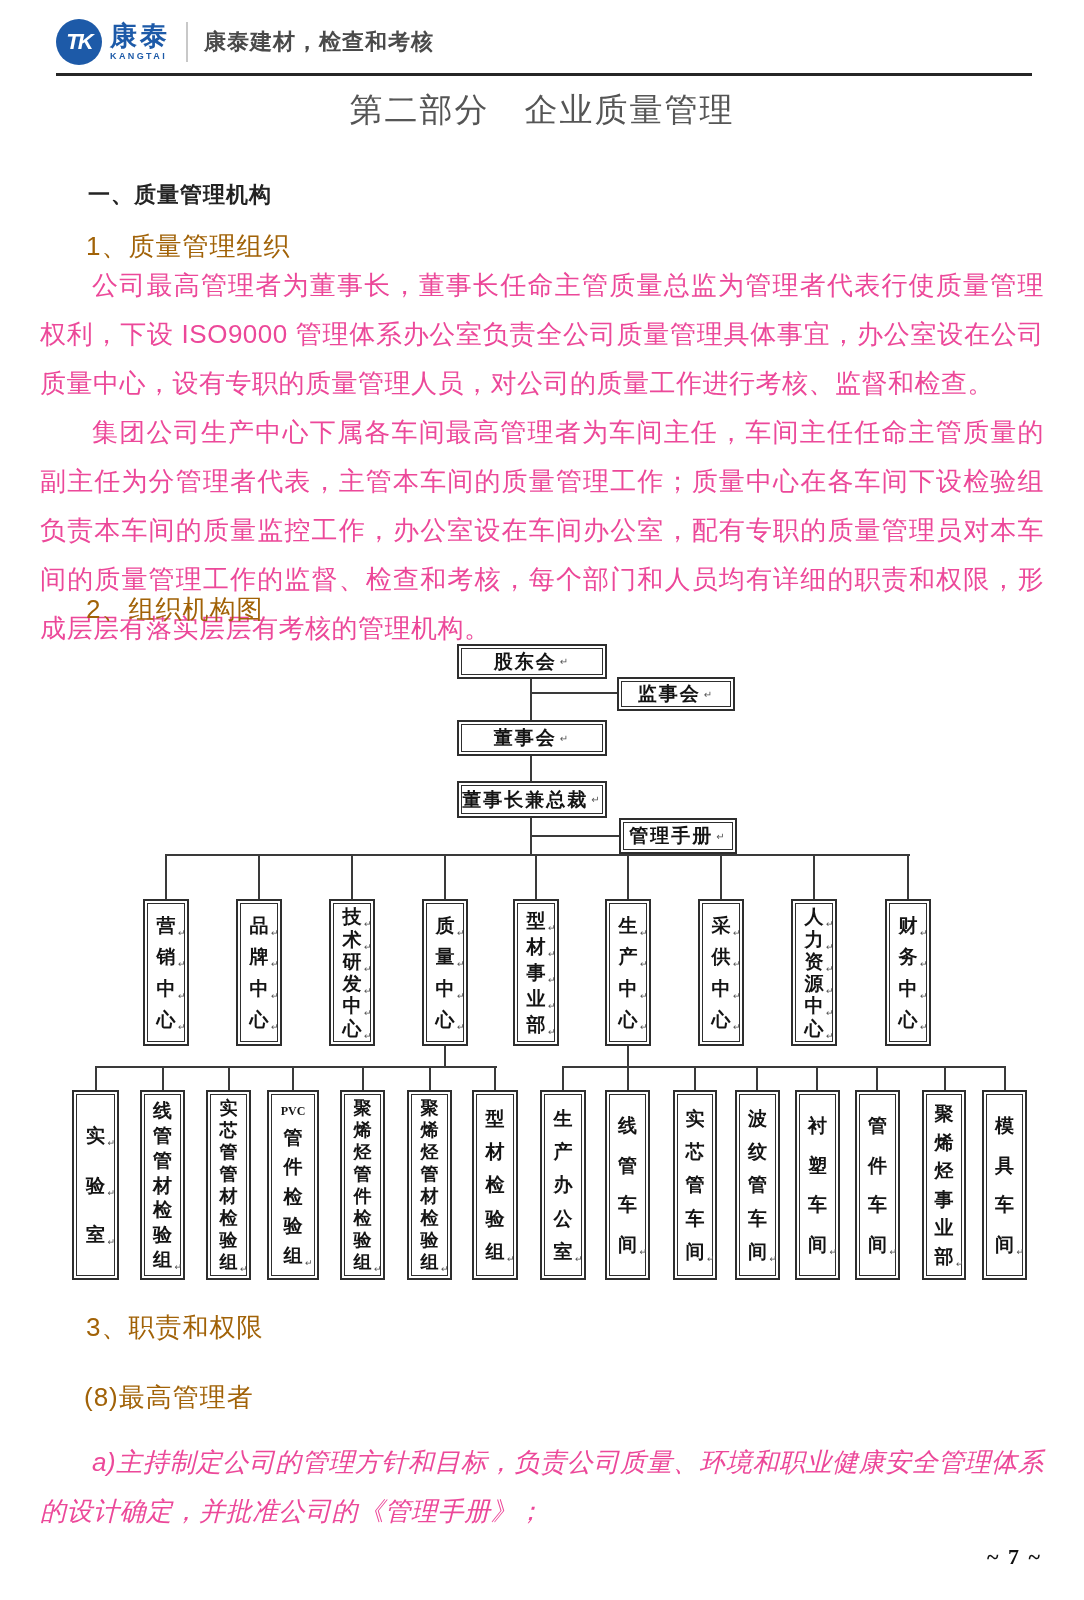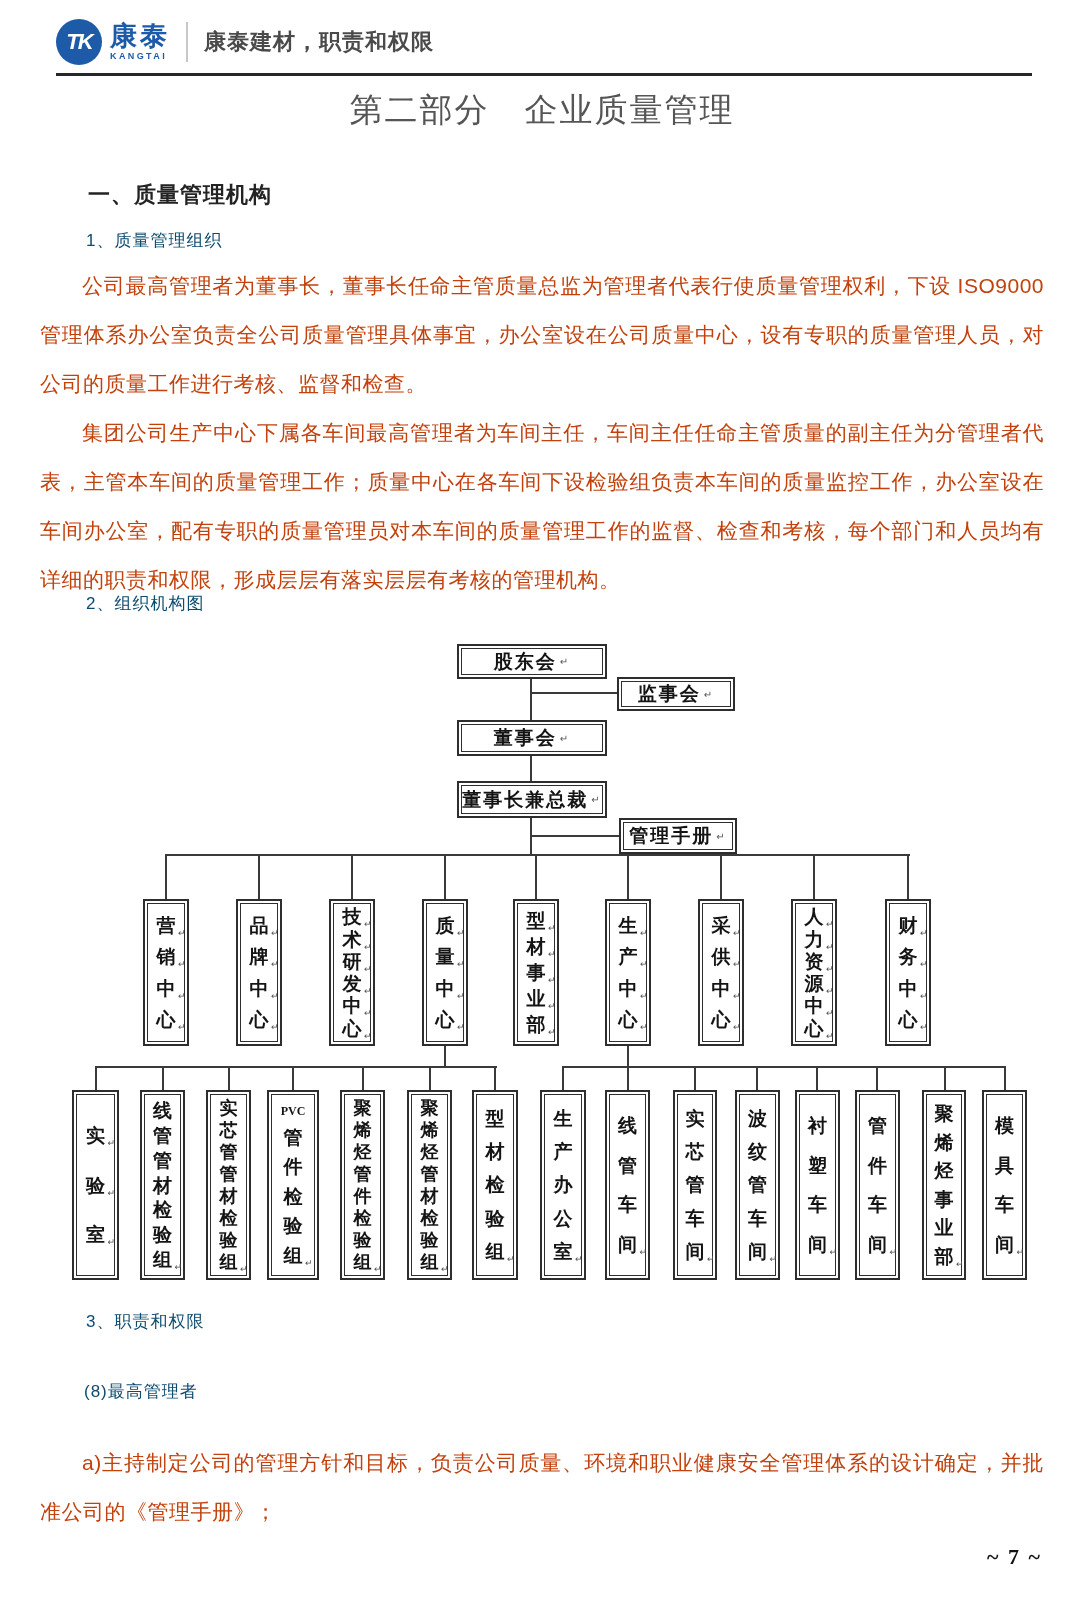--- a/index.html
+++ b/index.html
@@ -16,22 +16,22 @@
   .brand-cn { color:#1d5aa8; font-size:27px; font-weight:bold; letter-spacing:3px; }
   .brand-en { color:#1d5aa8; font-size:9px; font-weight:bold; letter-spacing:2.4px; margin-top:2px; }
   .hdr-divider { width:2px; height:40px; background:#c8c8c8; margin:0 16px; }
   .tagline { font-size:22px; font-weight:bold; color:#4a4a4a; letter-spacing:1px; }
   .company { margin-left:auto; font-size:22px; font-weight:bold; color:#4a4a4a; letter-spacing:1px; }
 
   
   .doc-title { position:absolute; left:0; width:100%; top:88px; text-align:center;
                font-size:33px; font-weight:500; color:#555; letter-spacing:2px; }
   .h-bold  { position:absolute; font-size:22px; font-weight:bold; color:#232323; letter-spacing:1px; }
-  .h-plain { position:absolute; font-size:17px; color:#0c4a6e; letter-spacing:1px; }
-  .para { position:absolute; left:40px; width:1004px; font-size:21px; color:#c2410c;
+  .h-plain { position:absolute; font-size:26px; color:#a16207; letter-spacing:1px; }
+  .para { position:absolute; left:40px; width:1004px; font-size:26px; color:#ec4899;
           line-height:49px; text-align:justify; text-indent:2em; letter-spacing:0.5px; }
 
   
   .chart { position:absolute; left:0; top:630px; width:1084px; height:660px;
            font-family:"Liberation Serif", serif; }
   .ln { position:absolute; background:#3a3a3a; }
   .obox { position:absolute; border:2px solid #2e2e2e; background:#fff; padding:2px; box-sizing:border-box; }
   .obox-in { border:1px solid #2e2e2e; width:100%; height:100%; box-sizing:border-box;
              display:flex; align-items:center; justify-content:space-evenly;
              font-weight:bold; color:#141414; background:#fff; }
@@ -55,21 +55,21 @@
 
   <div class="hdr">
     <div class="logo-disc">
       <span>TK</span>
     </div>
     <div class="brand">
       <span class="brand-cn">康泰</span>
       <span class="brand-en">KANGTAI</span>
     </div>
     <div class="hdr-divider"></div>
-    <div class="tagline">康泰建材，职责和权限</div>
+    <div class="tagline">康泰建材，检查和考核</div>
   </div>
 
   <div class="doc-title">第二部分　企业质量管理</div>
 
   <div class="h-bold" style="left:88px; top:180px;">一、质量管理机构</div>
   <div class="h-plain" style="left:86px; top:229px;">1、质量管理组织</div>
   <div class="para" style="top:261px;">公司最高管理者为董事长，董事长任命主管质量总监为管理者代表行使质量管理权利，下设 ISO9000 管理体系办公室负责全公司质量管理具体事宜，办公室设在公司质量中心，设有专职的质量管理人员，对公司的质量工作进行考核、监督和检查。</div>
   <div class="para" style="top:408px;">集团公司生产中心下属各车间最高管理者为车间主任，车间主任任命主管质量的副主任为分管理者代表，主管本车间的质量管理工作；质量中心在各车间下设检验组负责本车间的质量监控工作，办公室设在车间办公室，配有专职的质量管理员对本车间的质量管理工作的监督、检查和考核，每个部门和人员均有详细的职责和权限，形成层层有落实层层有考核的管理机构。</div>
   <div class="h-plain" style="left:86px; top:592px;">2、组织机构图</div>
 
@@ -354,17 +354,17 @@
           <div class="vchar" style="font-size: 19px;">模</div>
           <div class="vchar" style="font-size: 19px;">具</div>
           <div class="vchar" style="font-size: 19px;">车</div>
           <div class="vchar" style="font-size: 19px;">间<span class="ret">↵</span></div>
         </div>
       </div>
     </div>
 
   <div class="h-plain" style="left:86px; top:1310px;">3、职责和权限</div>
   <div class="h-plain" style="left:84px; top:1380px;">(8)最高管理者</div>
-  <div class="para" style="top:1438px;">a)主持制定公司的管理方针和目标，负责公司质量、环境和职业健康安全管理体系的设计确定，并批准公司的《管理手册》；</div>
+  <div class="para" style="top:1438px;font-style:italic;">a)主持制定公司的管理方针和目标，负责公司质量、环境和职业健康安全管理体系的设计确定，并批准公司的《管理手册》；</div>
 
   <div class="page-num">~ 7 ~</div>
 
 </div>
 
 </body></html>

